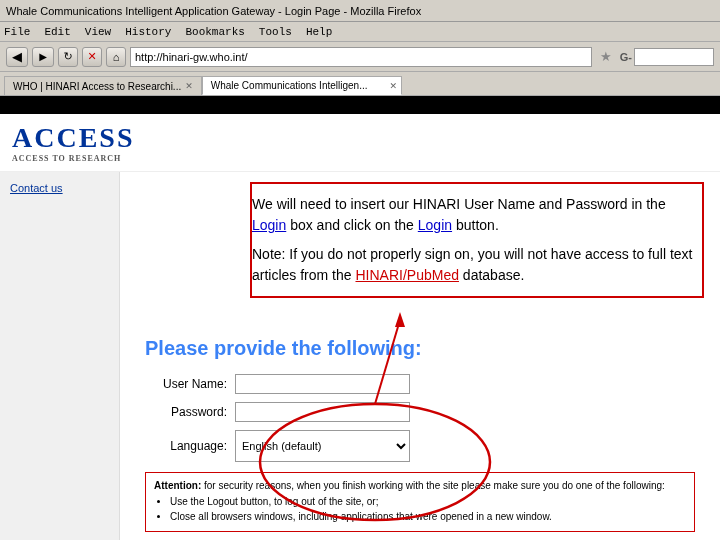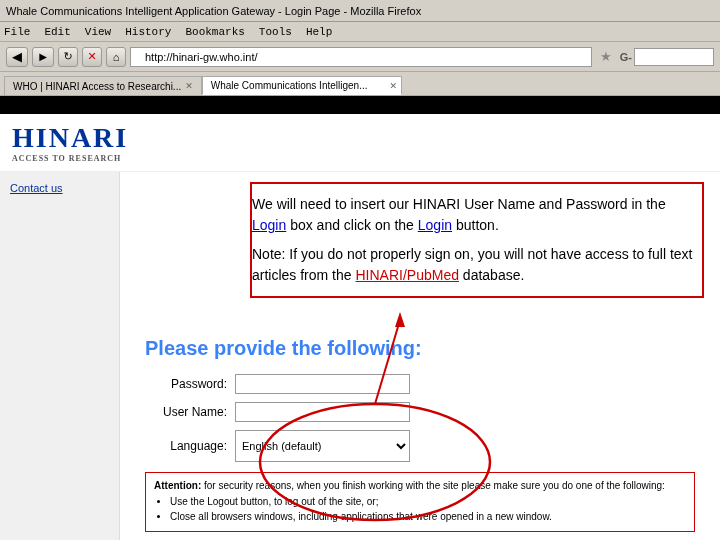--- a/index.html
+++ b/index.html
@@ -97,21 +97,21 @@
       align-items: center;
       justify-content: center;
       font-size: 11px;
       cursor: pointer;
     }
     .address-bar {
       flex: 1;
       height: 20px;
       border: 1px solid #999;
       background: #fff;
-      padding: 0 14px;
+      padding: 0 4px;
       font-size: 11px;
       display: flex;
       align-items: center;
     }
     .star-btn {
       width: 20px;
       height: 20px;
       display: flex;
       align-items: center;
       justify-content: center;
@@ -371,21 +371,21 @@
     <span class="tab-close">✕</span>
   </div>
 </div>
 
 <div class="page-content">
 
   <div class="black-bar"></div>
 
   <div class="hinari-header">
     <div class="hinari-logo">
-      <span style="font-size:28px;font-weight:bold;color:#003399;letter-spacing:2px;font-family:Georgia,serif;">HINARI</span>
+      <span style="font-size:28px;font-weight:bold;color:#003399;letter-spacing:2px;font-family:Georgia,serif;">ACCESS</span>
       <span style="font-size:8px;color:#555;letter-spacing:1px;">ACCESS TO RESEARCH</span>
     </div>
   </div>
 
   <div class="main-layout">
 
     <div class="sidebar">
       <div class="contact-us">Contact us</div>
     </div>
 
@@ -397,27 +397,27 @@
         </div>
         <div class="tooltip-text-2">
           <span>Note: If you do not properly sign on, you will not have access to full text articles from the </span><span class="highlight-red-underline">HINARI/PubMed</span><span> database.</span>
         </div>
       </div>
 
       <div class="form-section">
         <div class="form-title">Please provide the following:</div>
 
         <div class="form-row">
+          <label class="form-label">User Name:</label>
+          <input class="form-input" type="text" value="" style="">
+        </div>
+
+        <div class="form-row">
           <label class="form-label">Password:</label>
           <input class="form-input" type="password" value="" style="">
-        </div>
-
-        <div class="form-row">
-          <label class="form-label">User Name:</label>
-          <input class="form-input" type="text" value="" style="">
         </div>
 
         <div class="form-row">
           <label class="form-label">Language:</label>
           <select class="form-select">
             <option>English (default)</option>
           </select>
         </div>
       </div>
 

